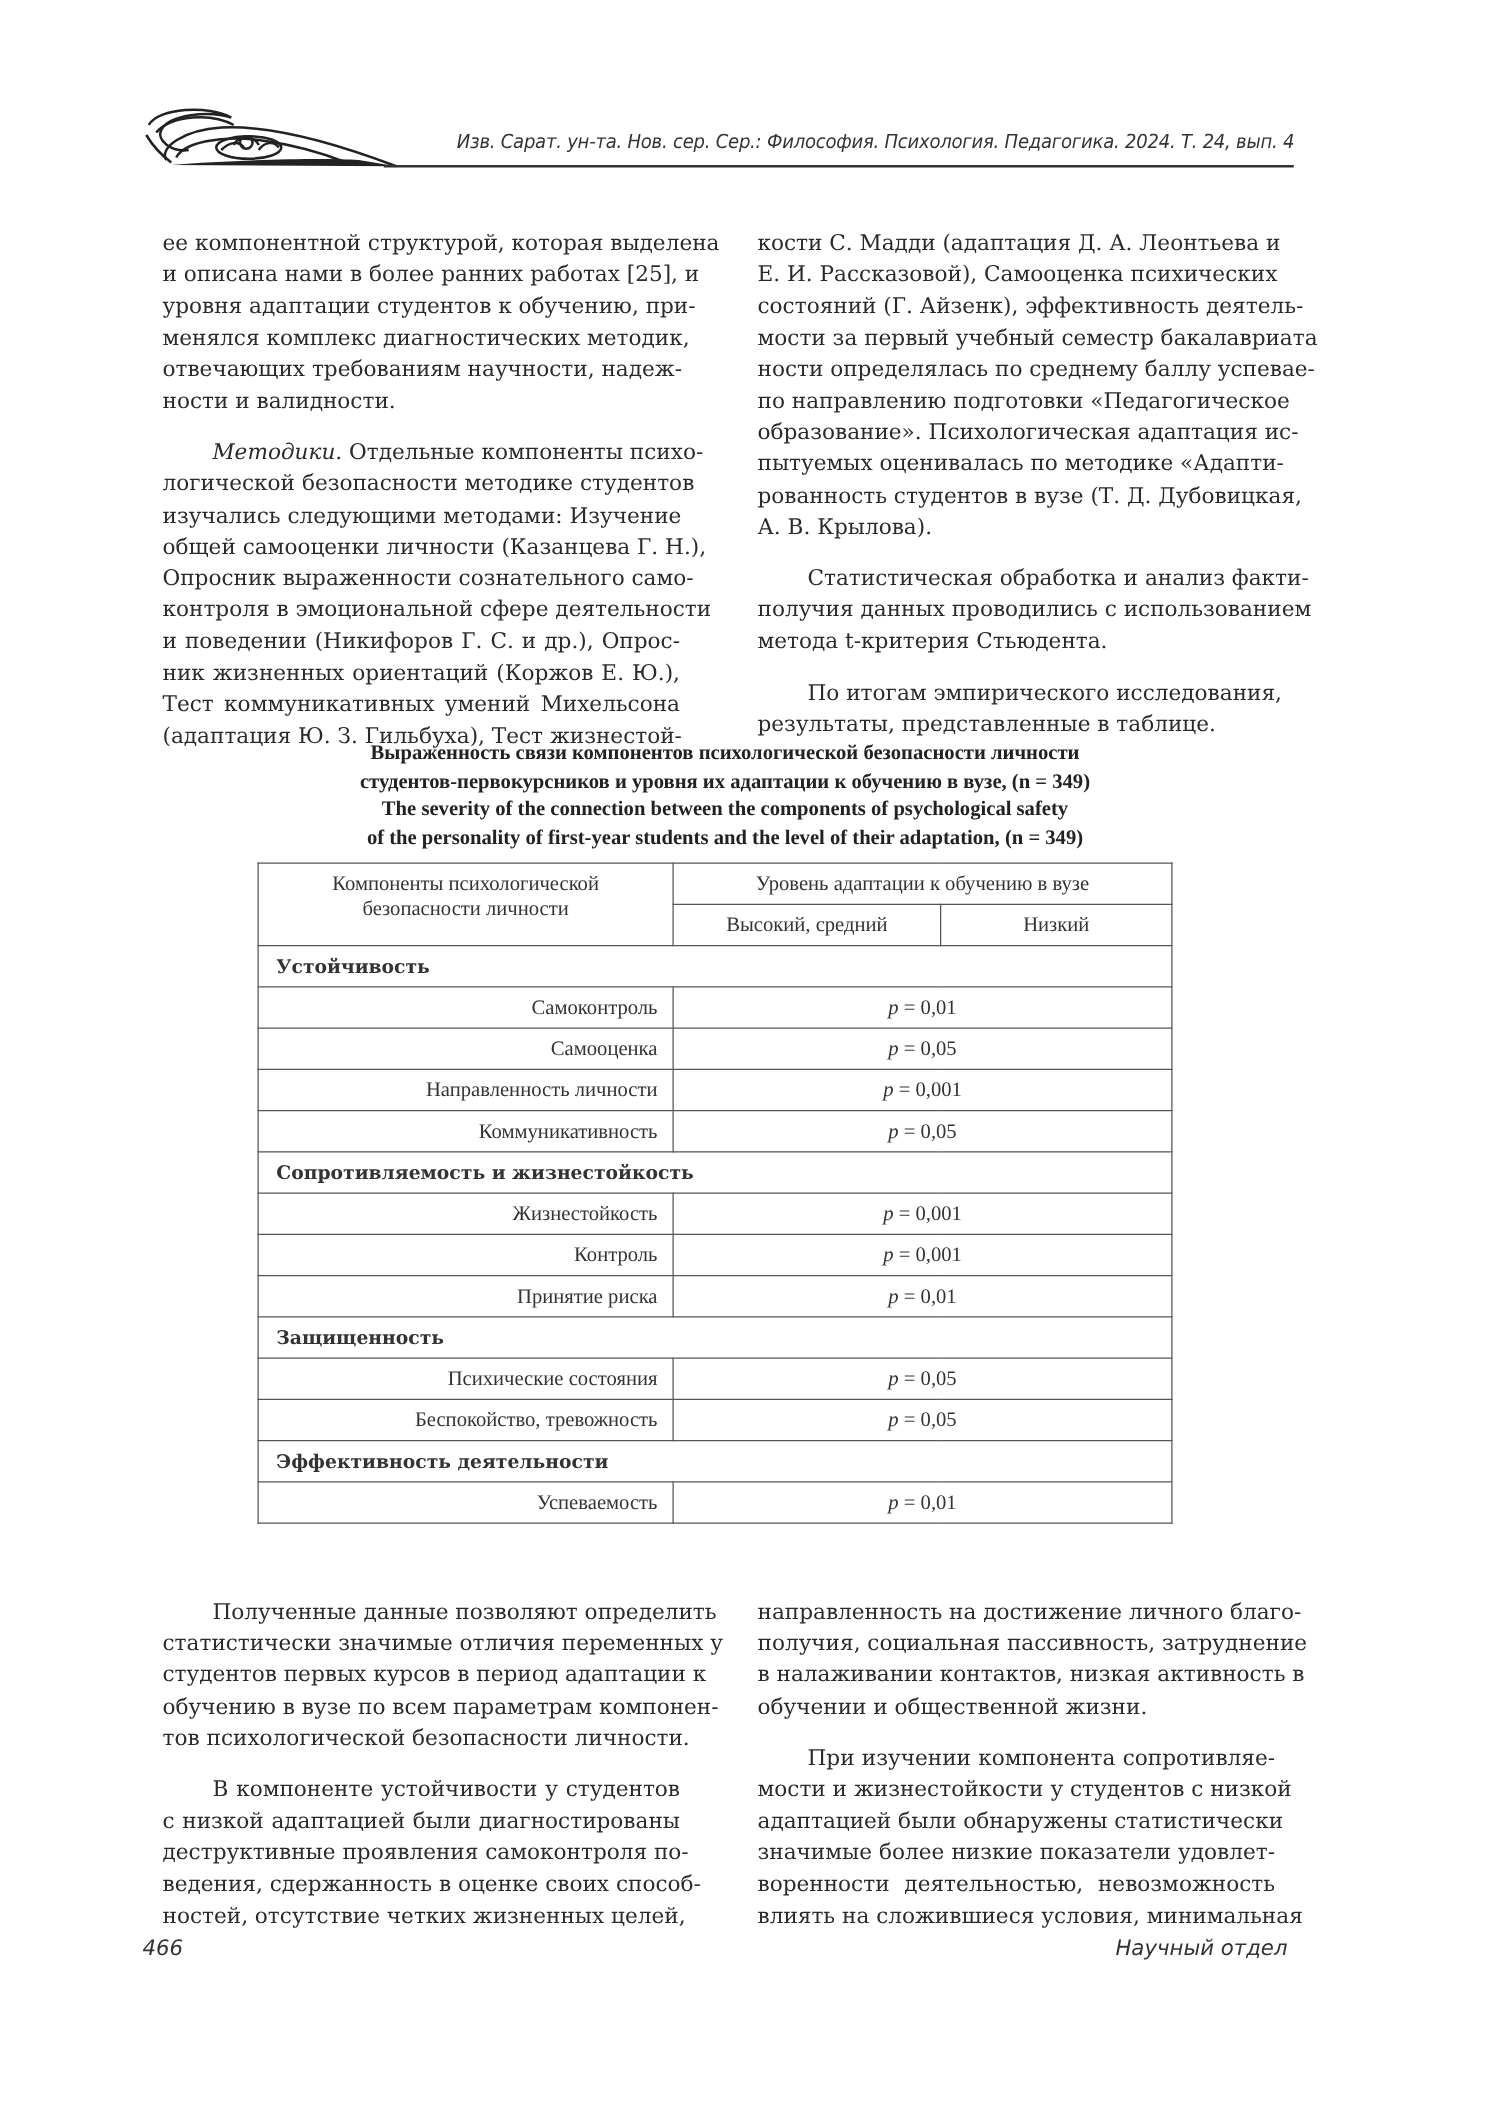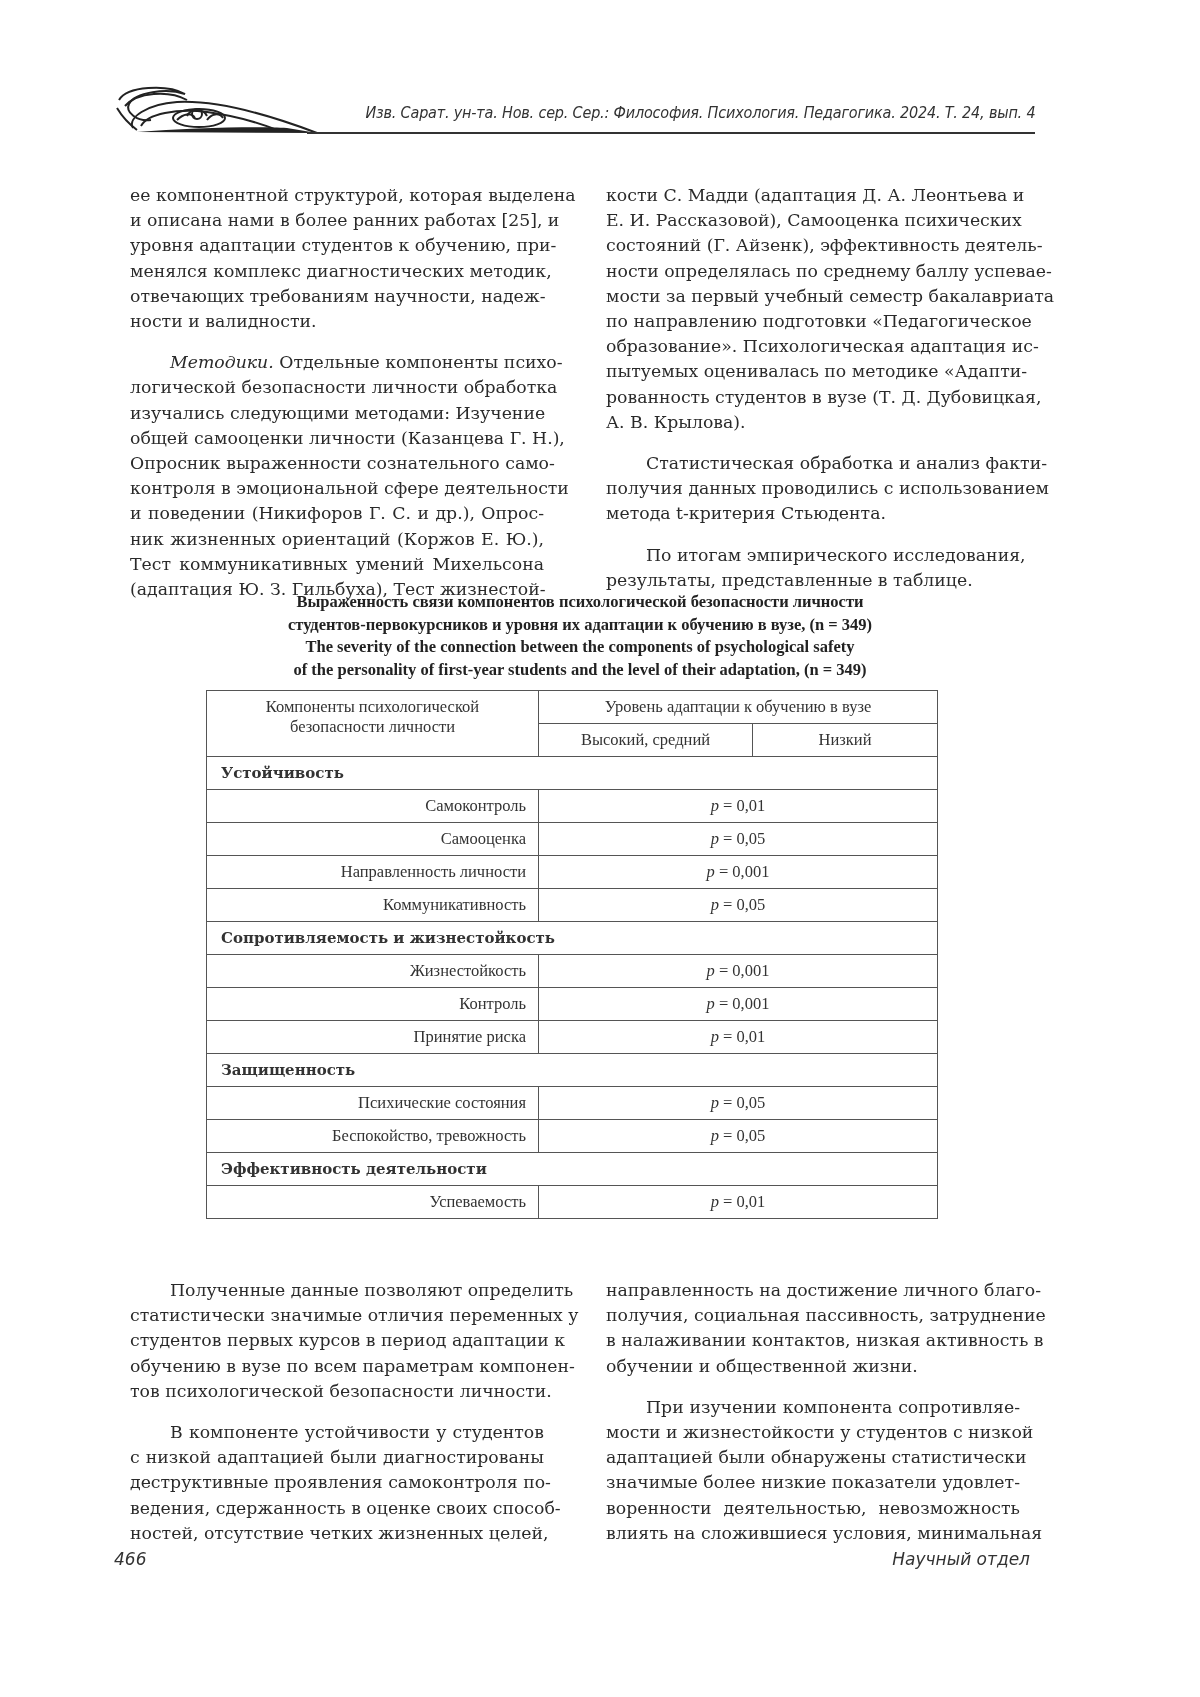--- a/index.html
+++ b/index.html
@@ -72,39 +72,39 @@
   <p>
     <span class="line">ее компонентной структурой, которая выделена</span>
     <span class="line">и описана нами в более ранних работах [25], и</span>
     <span class="line">уровня адаптации студентов к обучению, при-</span>
     <span class="line">менялся комплекс диагностических методик,</span>
     <span class="line">отвечающих требованиям научности, надеж-</span>
     <span class="line last">ности и валидности.</span>
   </p>
   <p>
     <span class="line" style="padding-left:40px"><em>Методики.</em><span> Отдельные компоненты психо-</span></span>
-    <span class="line">логической безопасности личности обработка</span>
+    <span class="line">логической безопасности методике студентов</span>
     <span class="line">изучались следующими методами: Изучение</span>
     <span class="line">общей самооценки личности (Казанцева Г. Н.),</span>
     <span class="line">Опросник выраженности сознательного само-</span>
     <span class="line">контроля в эмоциональной сфере деятельности</span>
     <span class="line">и поведении (Никифоров Г. С. и др.), Опрос-</span>
     <span class="line">ник жизненных ориентаций (Коржов Е. Ю.),</span>
     <span class="line">Тест коммуникативных умений Михельсона</span>
     <span class="line">(адаптация Ю. З. Гильбуха), Тест жизнестой-</span>
   </p>
 </div>
 
 <div class="col" id="col-top-right">
   <p>
     <span class="line">кости С. Мадди (адаптация Д. А. Леонтьева и</span>
     <span class="line">Е. И. Рассказовой), Самооценка психических</span>
     <span class="line">состояний (Г. Айзенк), эффективность деятель-</span>
+    <span class="line">мости за первый учебный семестр бакалавриата</span>
     <span class="line">ности определялась по среднему баллу успевае-</span>
-    <span class="line">мости за первый учебный семестр бакалавриата</span>
     <span class="line">по направлению подготовки «Педагогическое</span>
     <span class="line">образование». Психологическая адаптация ис-</span>
     <span class="line">пытуемых оценивалась по методике «Адапти-</span>
     <span class="line">рованность студентов в вузе (Т. Д. Дубовицкая,</span>
     <span class="line last">А. В. Крылова).</span>
   </p>
   <p>
     <span class="line" style="padding-left:40px">Статистическая обработка и анализ факти-</span>
     <span class="line">получия данных проводились с использованием</span>
     <span class="line last">метода t-критерия Стьюдента.</span>

